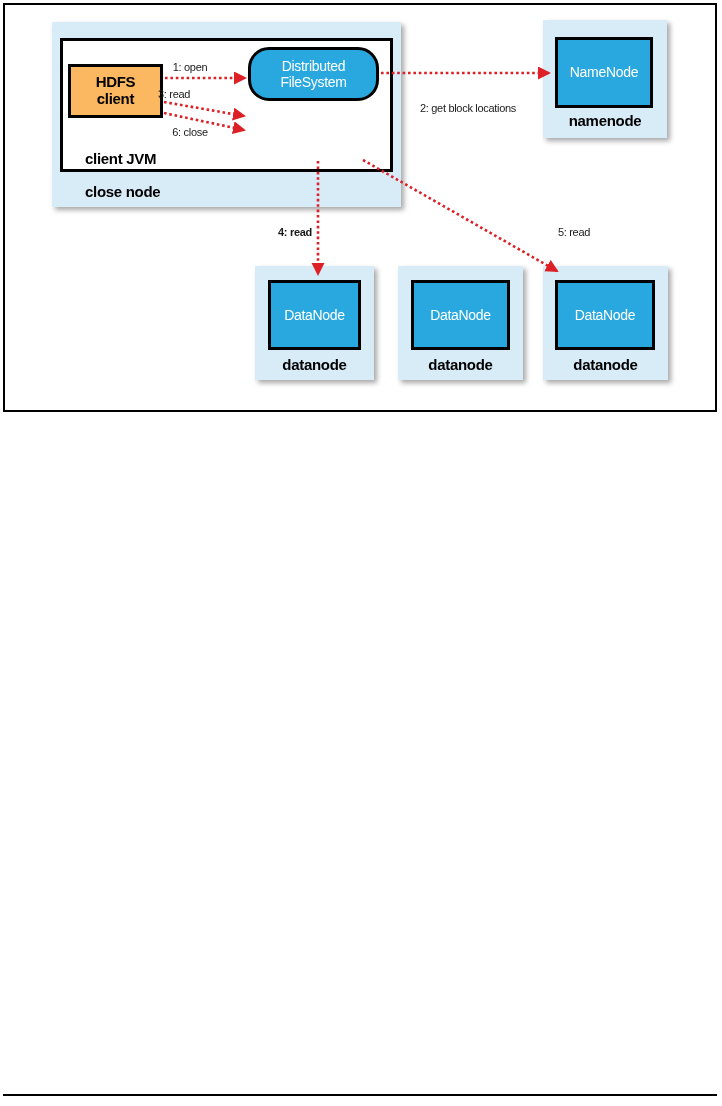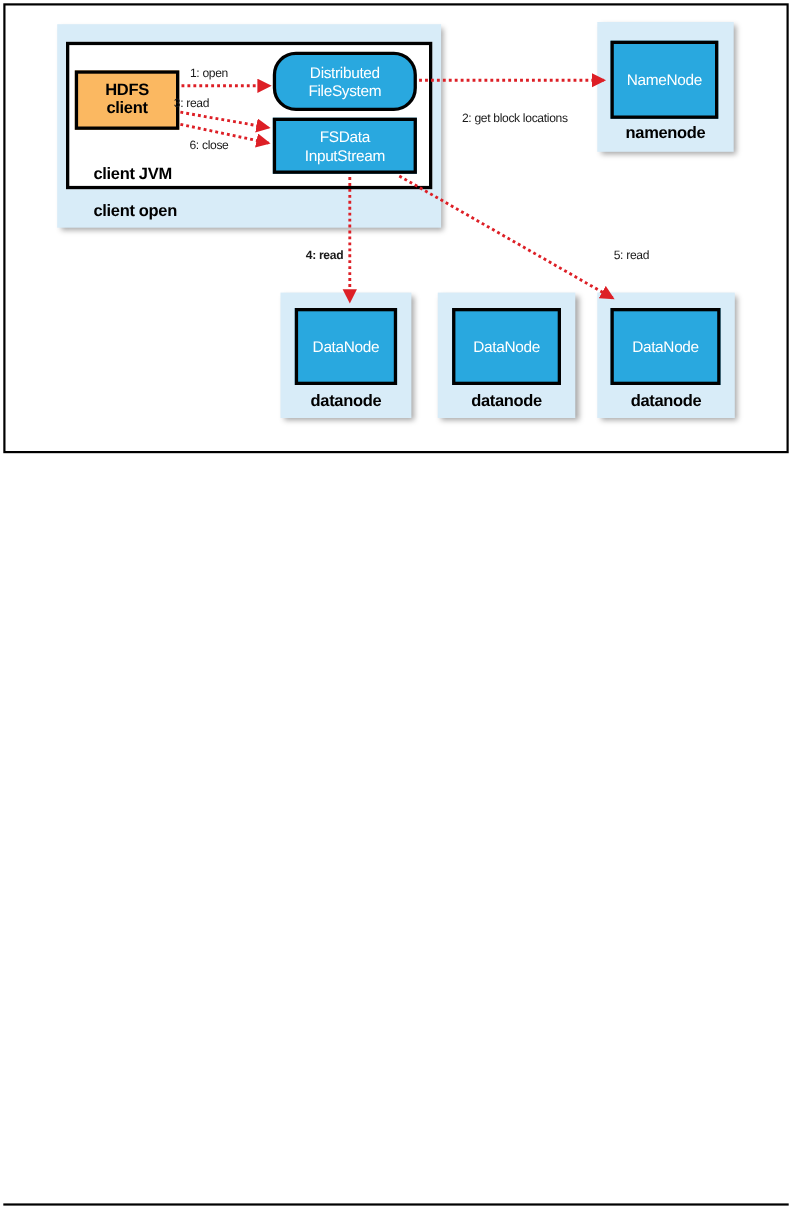--- a/index.html
+++ b/index.html
@@ -88,29 +88,23 @@
     </div>
   </div>
 
   <div class="abs node-box dfs-box">
     <div>
       <div>Distributed</div>
       <div>FileSystem</div>
     </div>
   </div>
 
-  <div class="abs node-box fsd-box">
-    <div>
-      <div>FSData</div>
-      <div>InputStream</div>
-    </div>
-  </div>
 
   <div class="abs bold-label jvm-label">client JVM</div>
-  <div class="abs bold-label node-label">client open</div>
+  <div class="abs bold-label node-label">close node</div>
 
   <div class="abs container-box nn-container"></div>
   <div class="abs node-box nn-box">
     <div>NameNode</div>
   </div>
   <div class="abs bold-label center-label nn-label">namenode</div>
 
   <div class="abs container-box dn1-container"></div>
   <div class="abs node-box dn1-box">
     <div>DataNode</div>

